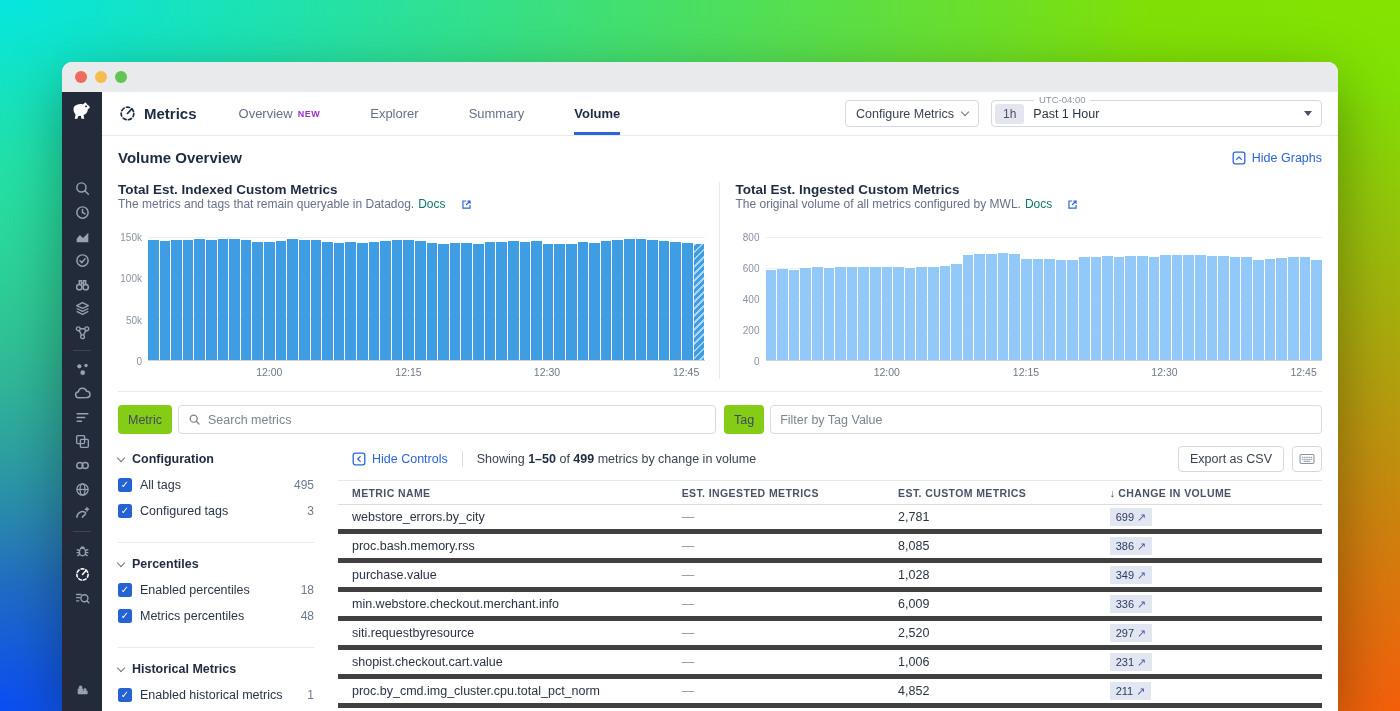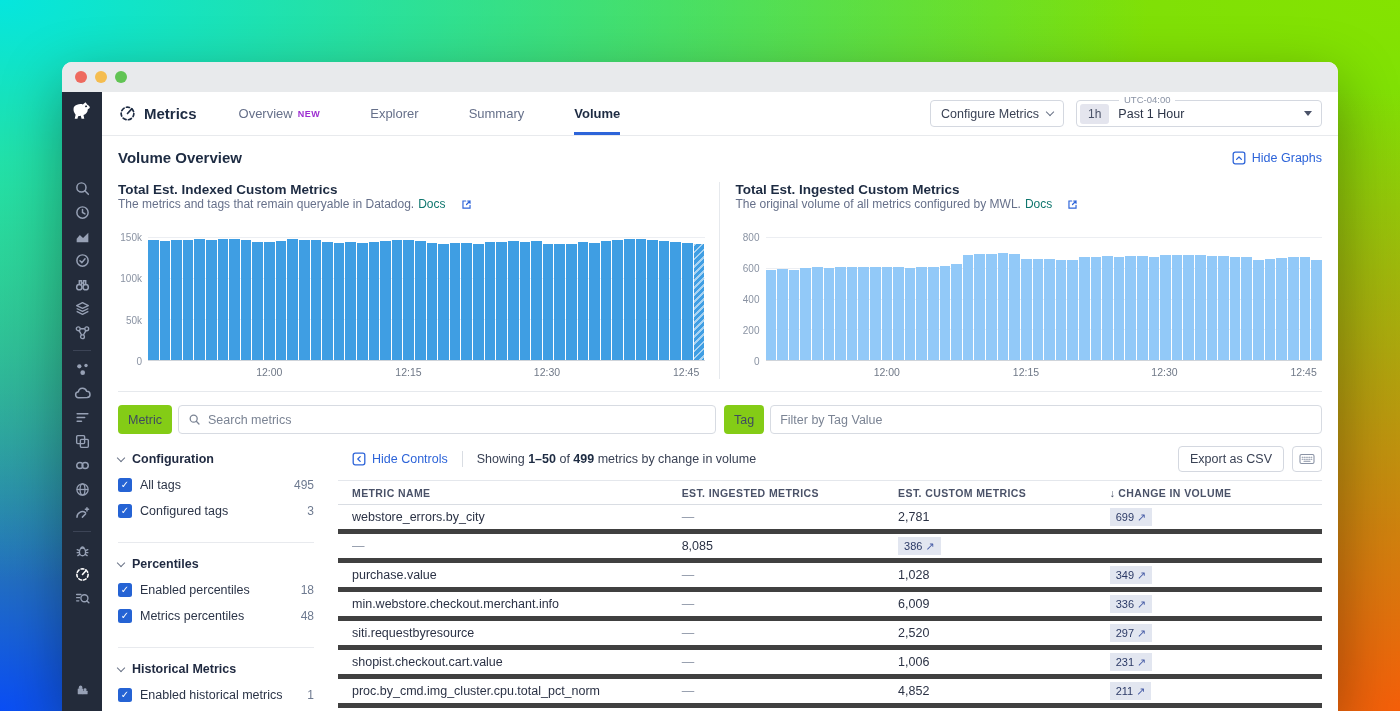--- a/index.html
+++ b/index.html
@@ -35,21 +35,21 @@
   .brand { display:flex; align-items:center; gap:7px; }
   .brand .ttl { font-size:15px; font-weight:bold; color:#1d2b42; }
   .tabs { display:flex; margin-left:42px; gap:50px; height:100%; align-items:center; }
   .tab { font-size:13px; color:#66708a; height:100%; display:flex; align-items:center; gap:5px; cursor:pointer; position:relative; }
   .tab .new { font-size:9px; font-weight:bold; color:#9d2fd1; letter-spacing:.5px; }
   .tab.active { color:#1d2b42; font-weight:bold; }
   .tab.active::after { content:""; position:absolute; left:0; right:0; bottom:0; height:3px; background:#2d64d9; }
   .navright { margin-left:auto; display:flex; align-items:center; gap:12px; }
   .cfgbtn { height:27px; border:1px solid #d4d8e0; border-radius:4px; background:#fff; display:flex; align-items:center; gap:8px; padding:0 10px; font-size:12.5px; color:#3a4255; cursor:pointer; }
   .chev { width:6px; height:6px; border-right:1.5px solid #6b7488; border-bottom:1.5px solid #6b7488; transform:rotate(45deg); margin-top:-3px; }
-  .timepicker { position:relative; width:246px; height:27px; border:1px solid #d4d8e0; border-radius:4px; display:flex; align-items:center; padding:0 9px 0 3px; cursor:pointer; }
+  .timepicker { position:relative; width:331px; height:27px; border:1px solid #d4d8e0; border-radius:4px; display:flex; align-items:center; padding:0 9px 0 3px; cursor:pointer; }
   .tpchip { background:#e4e5ee; border-radius:3px; font-size:12px; color:#4a5268; padding:3px 8px; }
   .tplabel { font-size:12.5px; color:#2b3447; margin-left:9px; }
   .tputc { position:absolute; top:-7px; left:42px; background:#fff; padding:0 5px; font-size:9.5px; color:#8a93a5; }
   .tpcaret { margin-left:auto; width:0; height:0; border-left:4px solid transparent; border-right:4px solid transparent; border-top:5px solid #4a5268; }
 
   
   .content { flex:1; overflow:hidden; padding:0 16px; }
   .pagerow { display:flex; align-items:center; margin-top:13px; }
   .pagetitle { font-size:15px; font-weight:bold; color:#1d2b42; }
   .hidegraphs { margin-left:auto; display:flex; align-items:center; gap:6px; color:#2d64d9; font-size:12.5px; cursor:pointer; }
@@ -576,20 +576,21 @@
                   <div class="trow">
                     <span class="td">webstore_errors.by_city</span>
                     <span class="td dash">—</span>
                     <span class="td">2,781</span>
                     <span class="td"><span class="badge">
                         <span>699</span>
                         <span class="arr">↗</span>
                       </span></span>
                   </div>
                   <div class="trow">
+                    <span class="td">proc.bash.memory.rss</span>
                     <span class="td dash">—</span>
                     <span class="td">8,085</span>
                     <span class="td"><span class="badge">
                         <span>386</span>
                         <span class="arr">↗</span>
                       </span></span>
                   </div>
                   <div class="trow">
                     <span class="td">purchase.value</span>
                     <span class="td dash">—</span>

